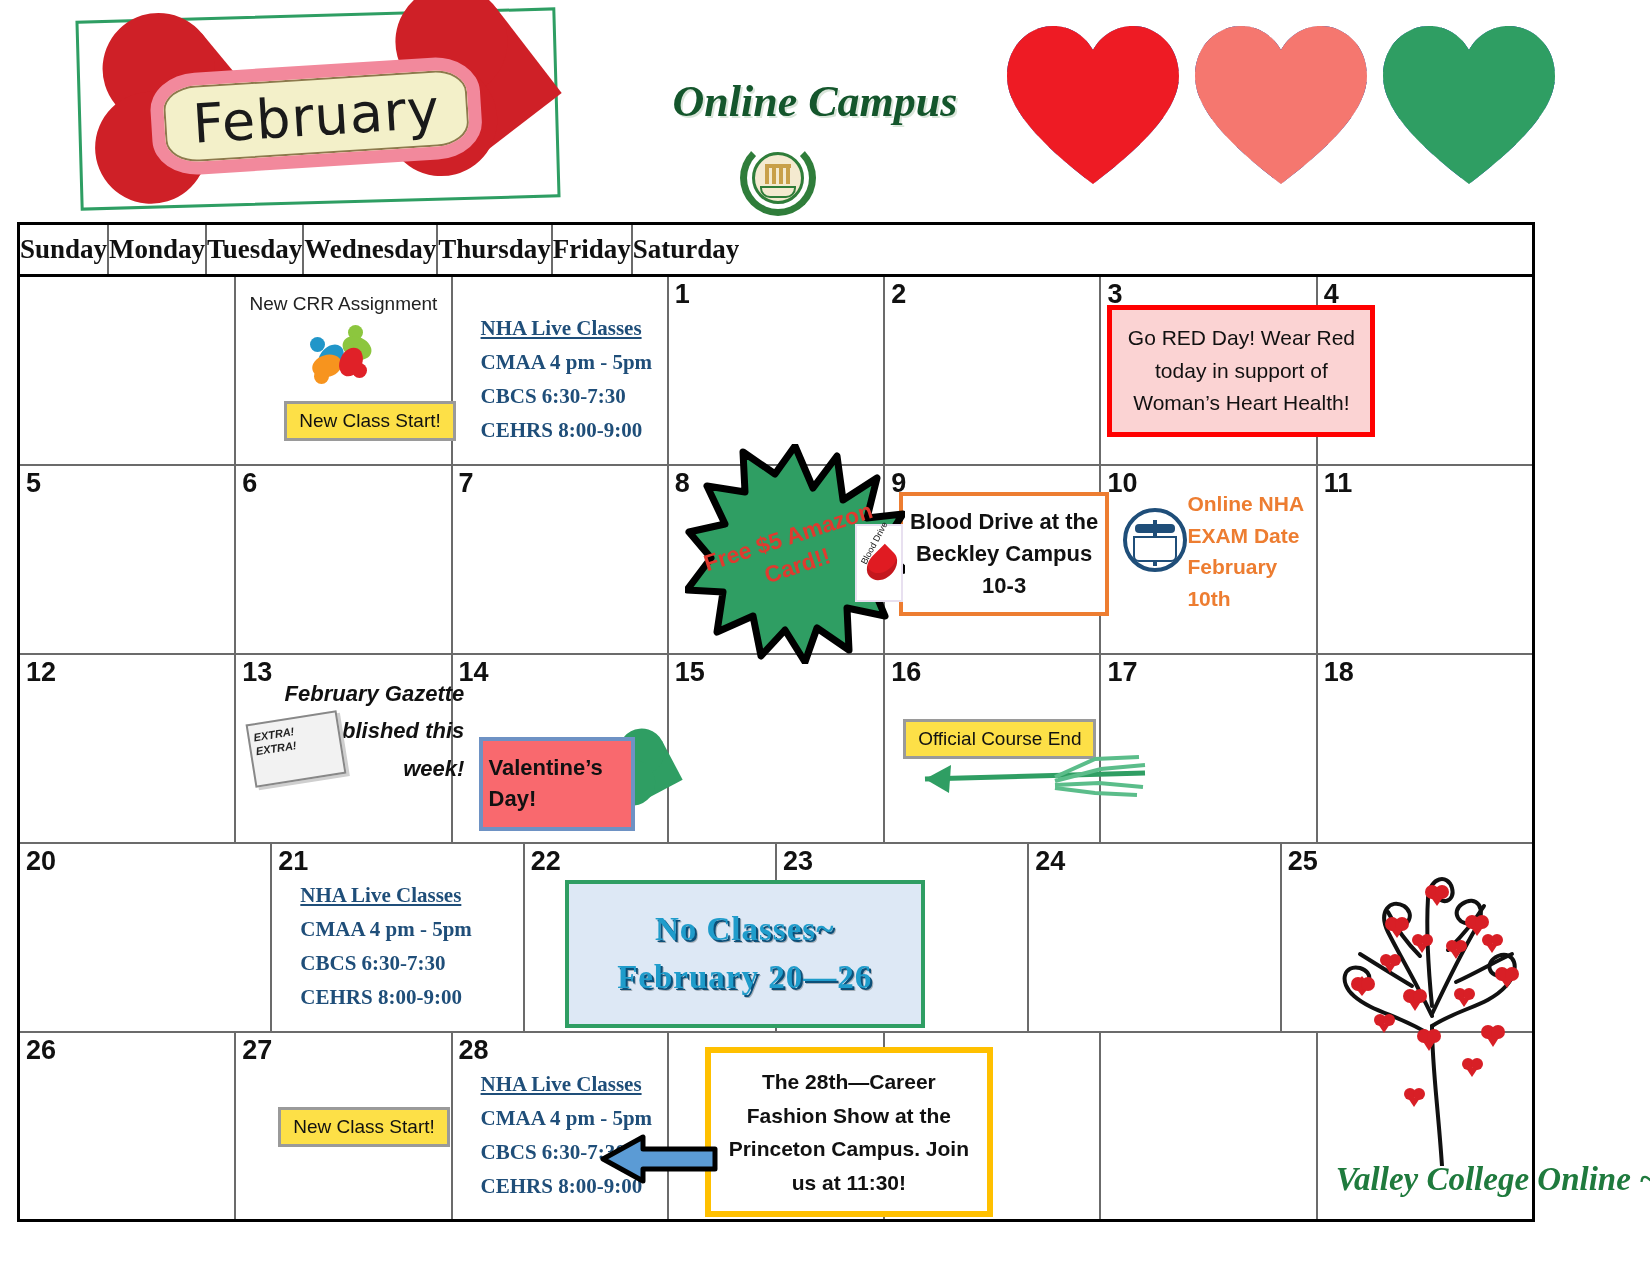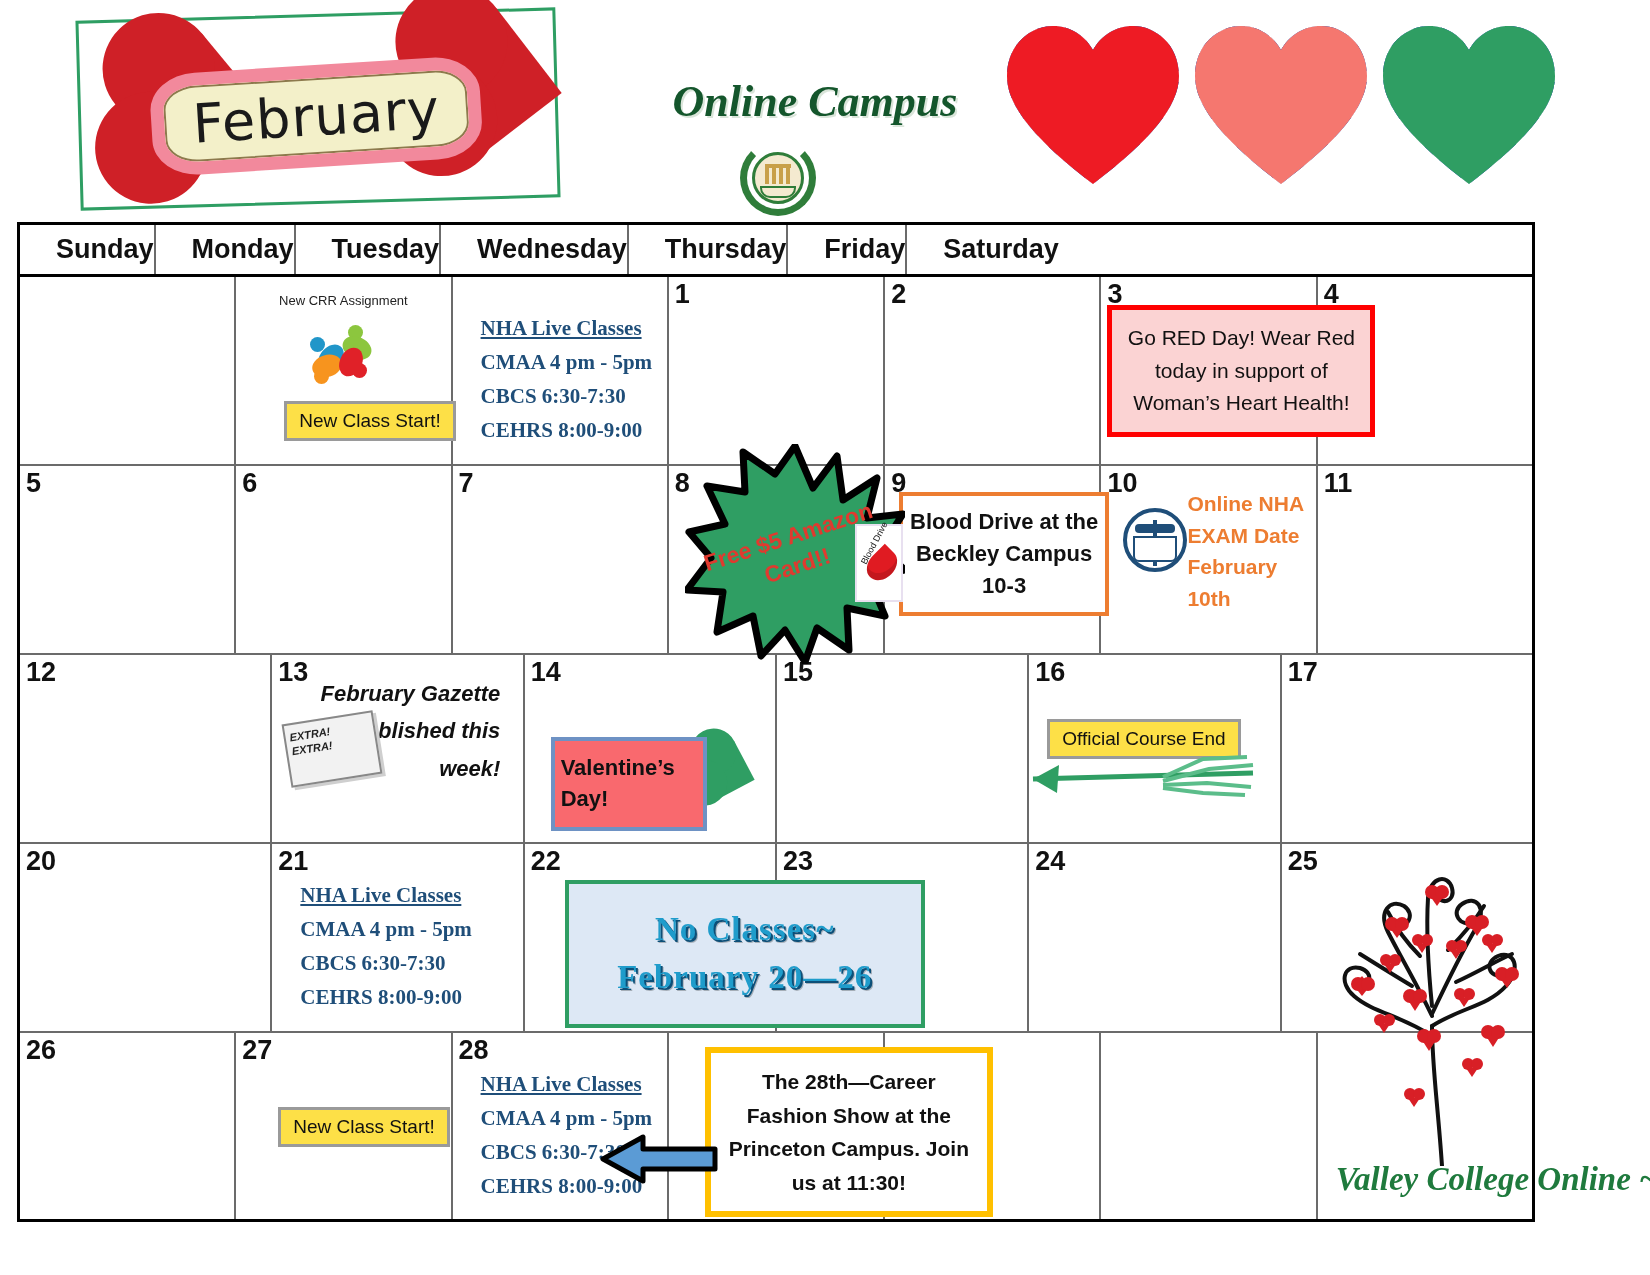--- a/index.html
+++ b/index.html
@@ -118,23 +118,22 @@
   .body-row.last { border-bottom: none; height: 186px; }
   .cell {
     position: relative; flex: 1 1 0; min-width: 0;
     border-right: 2px solid #6b6b6b;
     padding: 0;
   }
   .cell:last-child { border-right: none; }
   .hdr-cell {
     display: flex; align-items: center; justify-content: center;
     font-weight: bold; font-size: 27px; color: #111;
-    font-family: Liberation Sans, sans-serif;
+    font-family: Liberation Serif, serif;
     border-right: 2px solid #6b6b6b;
-    padding-left: 36px;
   }
   .hdr-cell:last-child { border-right: none; }
   .daynum {
     position: absolute; left: 6px; top: 2px;
     font-size: 27px; font-weight: bold; color: #111;
     font-family: "Liberation Sans", sans-serif;
     z-index: 6;
   }
 
   
@@ -142,21 +141,21 @@
     position: absolute; left: 28px; top: 14px; width: 92%;
     font-family: "Liberation Serif", serif;
     color: #1f4e79; font-weight: bold; font-size: 21px;
     line-height: 1.62;
     margin-top: 20px;
   }
   .nha-block .ttl { text-decoration: underline; }
 
   .crr-label {
     position: absolute; left: 0; right: 0; top: 16px;
-    text-align: center; font-size: 13px; color: #222;
+    text-align: center; font-size: 19px; color: #222;
   }
   .people-icon {
     position: absolute; left: 50%; top: 44px; width: 74px; height: 66px;
     transform: translateX(-50%);
   }
   .people-icon i { position: absolute; display: block; border-radius: 50%; }
   .pi-dot { width: 15px; height: 15px; }
   .pi-arc { width: 30px; height: 22px; border-radius: 50% 50% 0 0; }
 
   .gray-badge {
@@ -478,20 +477,23 @@
         </div>
       </div>
 
       <div class="cell">
         <span class="daynum">16</span>
         <div class="gray-badge" style="left:18px;top:64px">Official Course End</div>
       </div>
 
       <div class="cell">
         <span class="daynum">17</span>
+      </div>
+      <div class="cell">
+        <span class="daynum">18</span>
       </div>
     </div>
 
     <div class="row body-row">
 
       <div class="cell">
         <span class="daynum">20</span>
       </div>
 
       <div class="cell">

